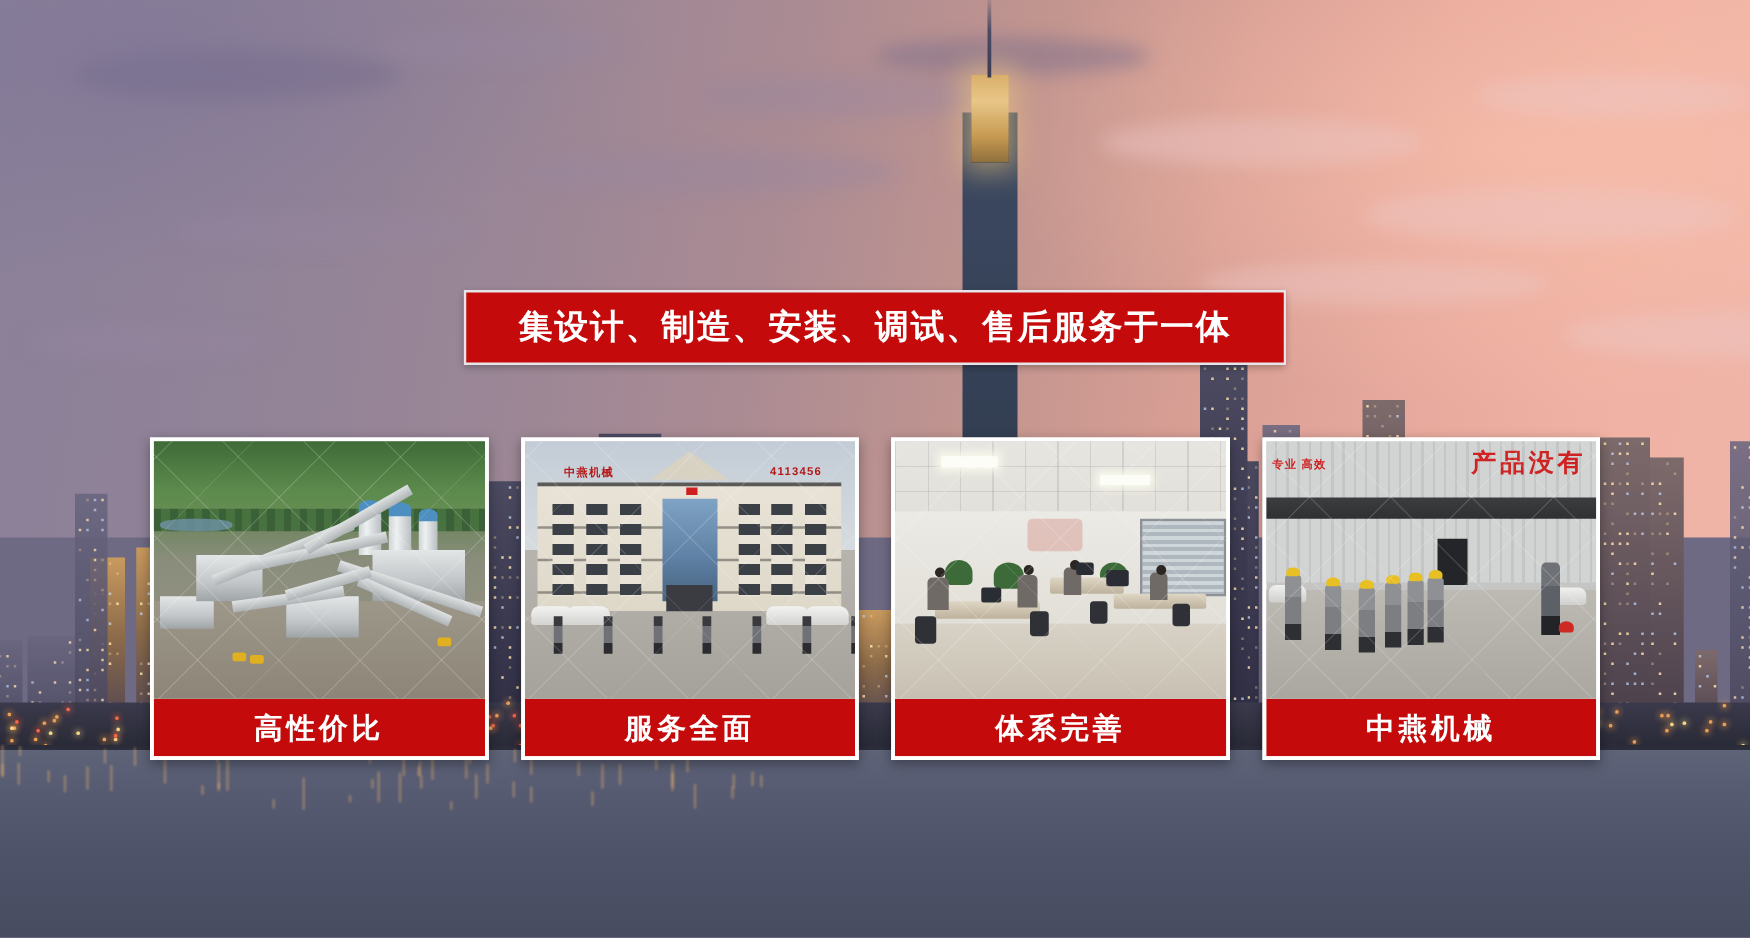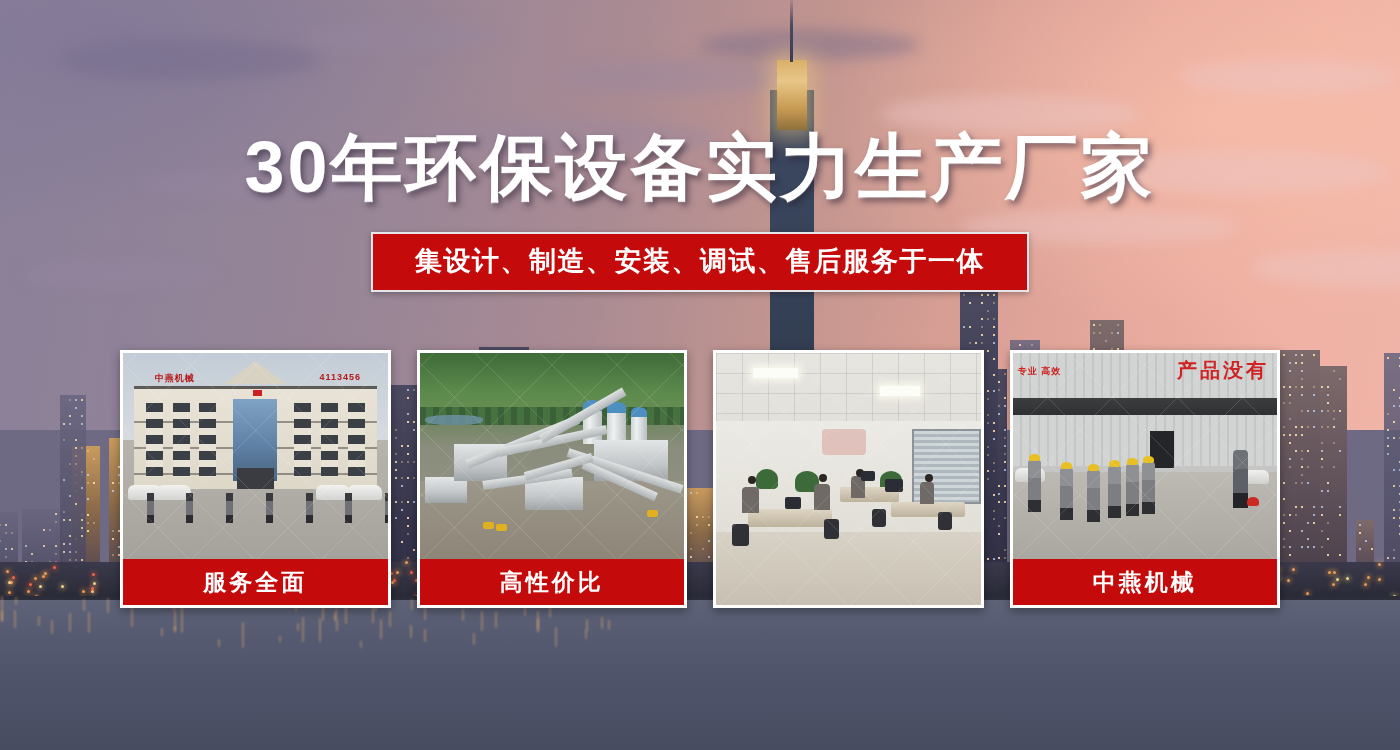--- a/index.html
+++ b/index.html
@@ -2803,24 +2803,58 @@
           <div class="reflect" style="left: 173.462px; bottom: 140.335px; height: 19.4067px;"></div>
           <div class="reflect" style="left: 424.287px; bottom: 107.77px; height: 12.9161px;"></div>
           <div class="reflect" style="left: 174.041px; bottom: 118.629px; height: 21.434px;"></div>
           <div class="reflect" style="left: 106.862px; bottom: 136.924px; height: 15.5738px;"></div>
           <div class="reflect" style="left: 164.072px; bottom: 142.381px; height: 17.2009px;"></div>
           <div class="reflect" style="left: 335.21px; bottom: 128.965px; height: 11.9394px;"></div>
         </div>
     </div>
   </div>
 
-  <div class="headline">30年环保设备实力生产厂家</div>
   <div class="subbanner">集设计、制造、安装、调试、售后服务于一体</div>
 
   <div class="cards">
+
+    <div class="card">
+      <div class="card-photo">
+        <div class="p2">
+          <div class="p2-field"></div>
+          <div class="p2-trees"></div>
+          <div class="p2-water"></div>
+          <div class="p2-ground"></div>
+          <div class="p2-silo" style="left:62%; top:26%; width:7%; height:18%"></div>
+          <div class="p2-silo-top" style="left:62%; top:23%; width:7%; height:5%"></div>
+          <div class="p2-silo" style="left:71%; top:27%; width:7%; height:17%"></div>
+          <div class="p2-silo-top" style="left:71%; top:24%; width:7%; height:5%"></div>
+          <div class="p2-silo" style="left:80%; top:29%; width:6%; height:15%"></div>
+          <div class="p2-silo-top" style="left:80%; top:26%; width:6%; height:5%"></div>
+          <div class="p2-shed" style="left:66%; top:42%; width:28%; height:20%"></div>
+          <div class="p2-shed" style="left:40%; top:60%; width:22%; height:16%"></div>
+          <div class="p2-shed" style="left:2%; top:60%; width:16%; height:13%"></div>
+          <div class="p2-shed" style="left:13%; top:44%; width:20%; height:18%"></div>
+          <div id="p2belts">
+              <div class="p2-belt" style="left: 18%; top: 52%; width: 120px; transform: rotate(-22deg);"></div>
+              <div class="p2-belt" style="left: 30%; top: 46%; width: 110px; transform: rotate(-12deg);"></div>
+              <div class="p2-belt" style="left: 46%; top: 40%; width: 96px; transform: rotate(-30deg);"></div>
+              <div class="p2-belt" style="left: 56%; top: 46%; width: 120px; transform: rotate(18deg);"></div>
+              <div class="p2-belt" style="left: 24%; top: 62%; width: 90px; transform: rotate(-8deg);"></div>
+              <div class="p2-belt" style="left: 62%; top: 52%; width: 80px; transform: rotate(24deg);"></div>
+              <div class="p2-belt" style="left: 40%; top: 58%; width: 70px; transform: rotate(-16deg);"></div>
+            </div>
+          <div class="p2-yellow" style="left:24%; top:82%"></div>
+          <div class="p2-yellow" style="left:29%; top:83%"></div>
+          <div class="p2-yellow" style="right:10%; top:76%"></div>
+        </div>
+        <div class="wm"></div>
+      </div>
+      <div class="card-label">高性价比</div>
+    </div>
 
     <div class="card">
       <div class="card-photo">
         <div class="p1">
           <div class="p1-sky"></div>
           <div class="p1-bldg">
             <div class="p1-floor" style="top:32%"></div>
             <div class="p1-floor" style="top:58%"></div>
             <div class="p1-floor" style="top:84%"></div>
             <div class="p1-wincol" style="left:5%"></div>
@@ -2851,55 +2885,20 @@
           <div class="p1-sign">中燕机械</div>
           <div class="p1-phone">4113456</div>
         </div>
         <div class="wm"></div>
       </div>
       <div class="card-label">服务全面</div>
     </div>
 
     <div class="card">
       <div class="card-photo">
-        <div class="p2">
-          <div class="p2-field"></div>
-          <div class="p2-trees"></div>
-          <div class="p2-water"></div>
-          <div class="p2-ground"></div>
-          <div class="p2-silo" style="left:62%; top:26%; width:7%; height:18%"></div>
-          <div class="p2-silo-top" style="left:62%; top:23%; width:7%; height:5%"></div>
-          <div class="p2-silo" style="left:71%; top:27%; width:7%; height:17%"></div>
-          <div class="p2-silo-top" style="left:71%; top:24%; width:7%; height:5%"></div>
-          <div class="p2-silo" style="left:80%; top:29%; width:6%; height:15%"></div>
-          <div class="p2-silo-top" style="left:80%; top:26%; width:6%; height:5%"></div>
-          <div class="p2-shed" style="left:66%; top:42%; width:28%; height:20%"></div>
-          <div class="p2-shed" style="left:40%; top:60%; width:22%; height:16%"></div>
-          <div class="p2-shed" style="left:2%; top:60%; width:16%; height:13%"></div>
-          <div class="p2-shed" style="left:13%; top:44%; width:20%; height:18%"></div>
-          <div id="p2belts">
-              <div class="p2-belt" style="left: 18%; top: 52%; width: 120px; transform: rotate(-22deg);"></div>
-              <div class="p2-belt" style="left: 30%; top: 46%; width: 110px; transform: rotate(-12deg);"></div>
-              <div class="p2-belt" style="left: 46%; top: 40%; width: 96px; transform: rotate(-30deg);"></div>
-              <div class="p2-belt" style="left: 56%; top: 46%; width: 120px; transform: rotate(18deg);"></div>
-              <div class="p2-belt" style="left: 24%; top: 62%; width: 90px; transform: rotate(-8deg);"></div>
-              <div class="p2-belt" style="left: 62%; top: 52%; width: 80px; transform: rotate(24deg);"></div>
-              <div class="p2-belt" style="left: 40%; top: 58%; width: 70px; transform: rotate(-16deg);"></div>
-            </div>
-          <div class="p2-yellow" style="left:24%; top:82%"></div>
-          <div class="p2-yellow" style="left:29%; top:83%"></div>
-          <div class="p2-yellow" style="right:10%; top:76%"></div>
-        </div>
-        <div class="wm"></div>
-      </div>
-      <div class="card-label">高性价比</div>
-    </div>
-
-    <div class="card">
-      <div class="card-photo">
         <div class="p3">
           <div class="p3-ceil"></div>
           <div class="p3-panel" style="left:14%; top:6%; width:17%; height:4%"></div>
           <div class="p3-panel" style="left:62%; top:13%; width:15%; height:4%"></div>
           <div class="p3-wall"></div>
           <div class="p3-logo"></div>
           <div class="p3-window"></div>
           <div class="p3-floor"></div>
           <div class="p3-plant" style="left:15%; top:46%; width:22px; height:20px"></div>
           <div class="p3-plant" style="left:30%; top:47%; width:24px; height:21px"></div>
@@ -2918,20 +2917,21 @@
           <div class="p3-person" style="left:51%; top:49%; width:14px; height:22px"></div>
           <div class="p3-head" style="left:53%; top:46%"></div>
           <div class="p3-person" style="left:77%; top:51%; width:14px; height:22px"></div>
           <div class="p3-head" style="left:79%; top:48%"></div>
           <div class="p3-mon" style="left:26%; top:57%; width:16px; height:12px"></div>
           <div class="p3-mon" style="left:64%; top:50%; width:18px; height:13px"></div>
           <div class="p3-mon" style="left:55%; top:47%; width:14px; height:10px"></div>
         </div>
         <div class="wm"></div>
       </div>
+      <div class="card-label">体系完善</div>
     </div>
 
     <div class="card">
       <div class="card-photo">
         <div class="p4">
           <div class="p4-wall"></div>
           <div class="p4-bigtext">产品没有</div>
           <div class="p4-smtext">专业 高效</div>
           <div class="p4-band"></div>
           <div class="p4-door"></div>

